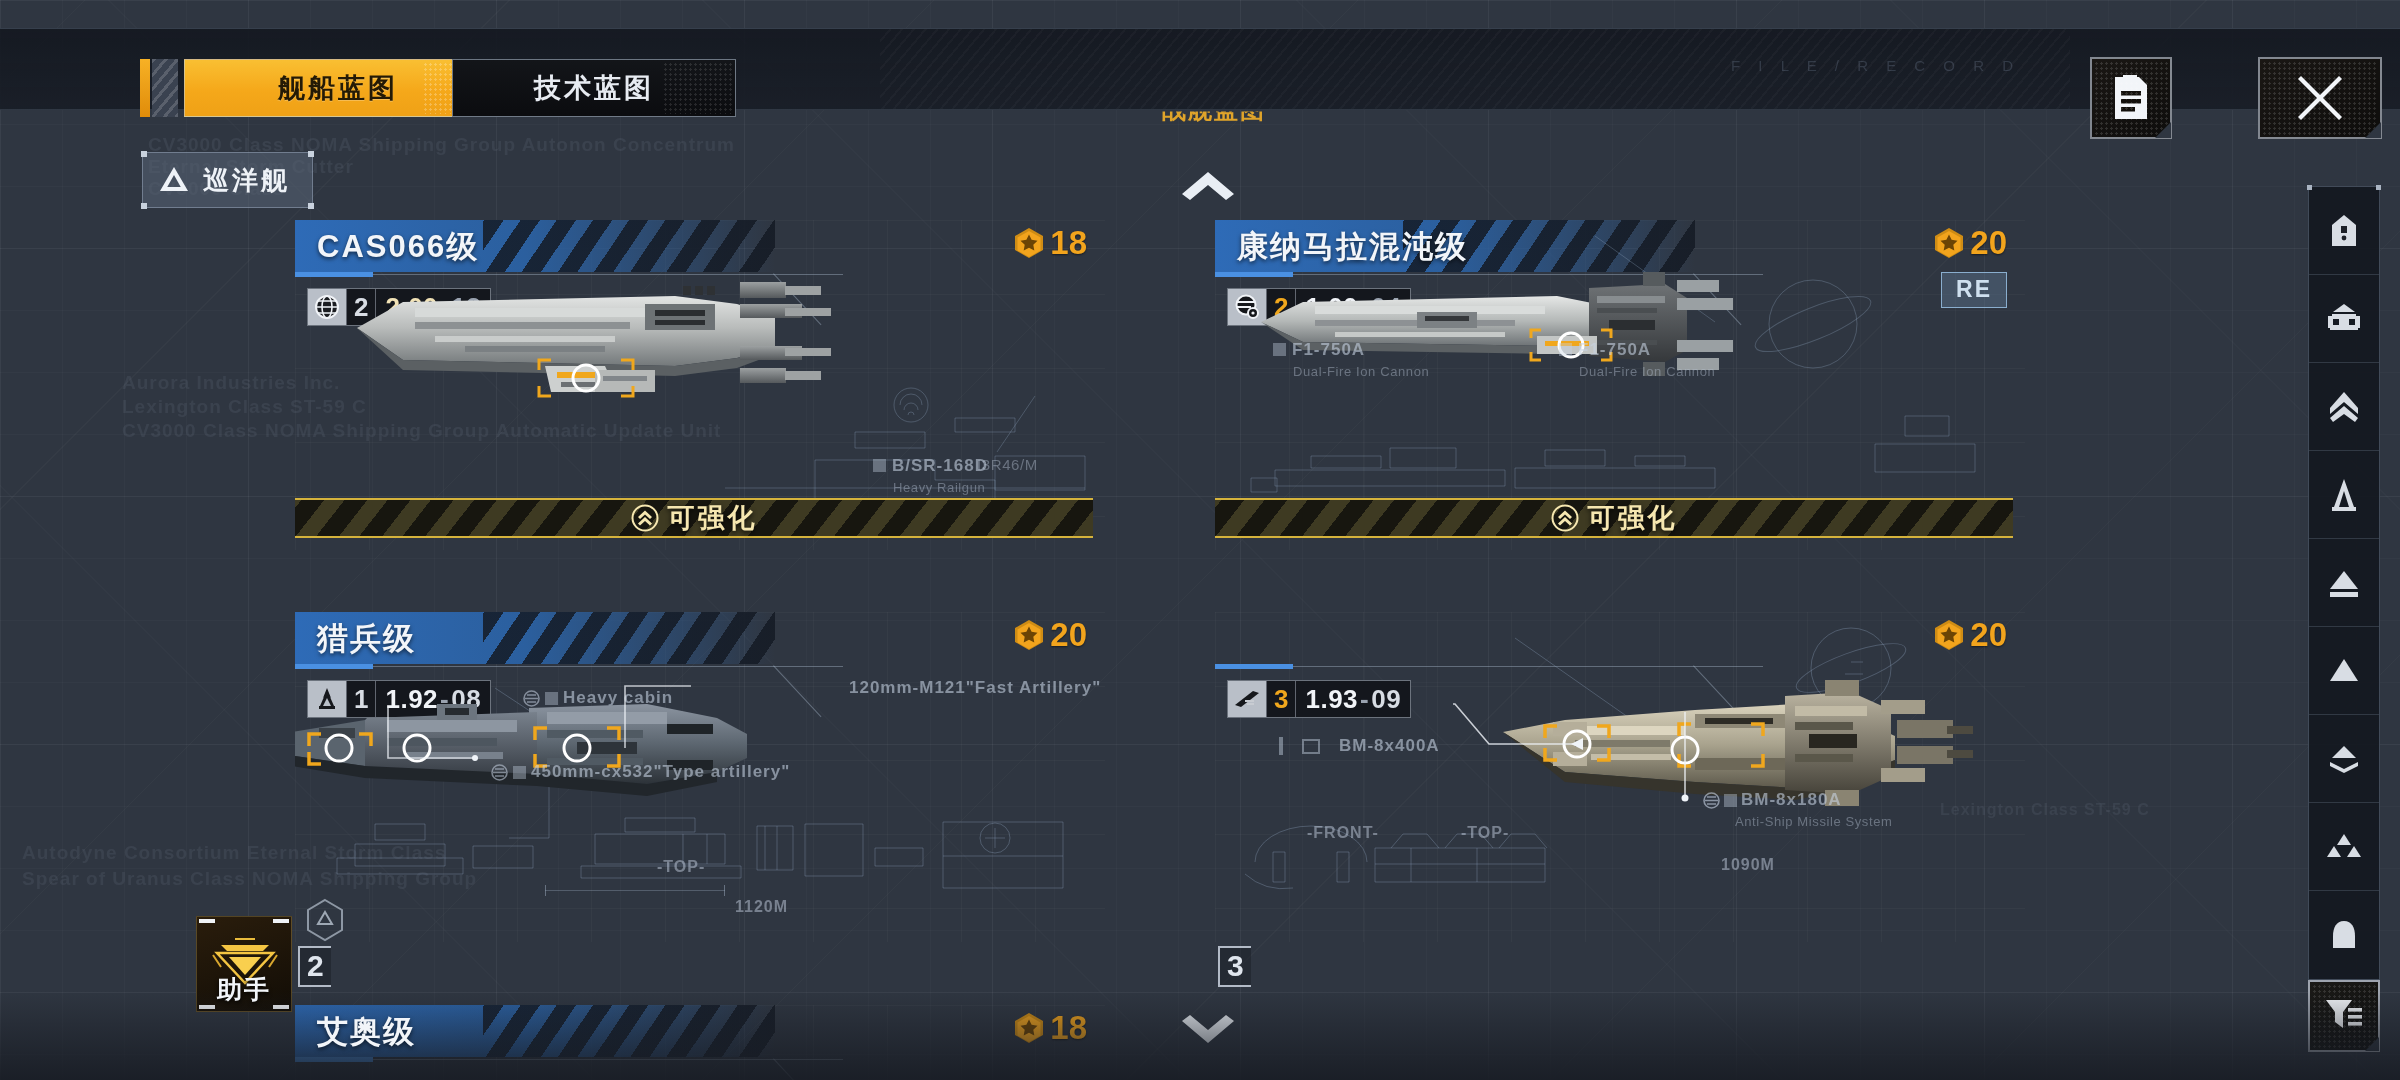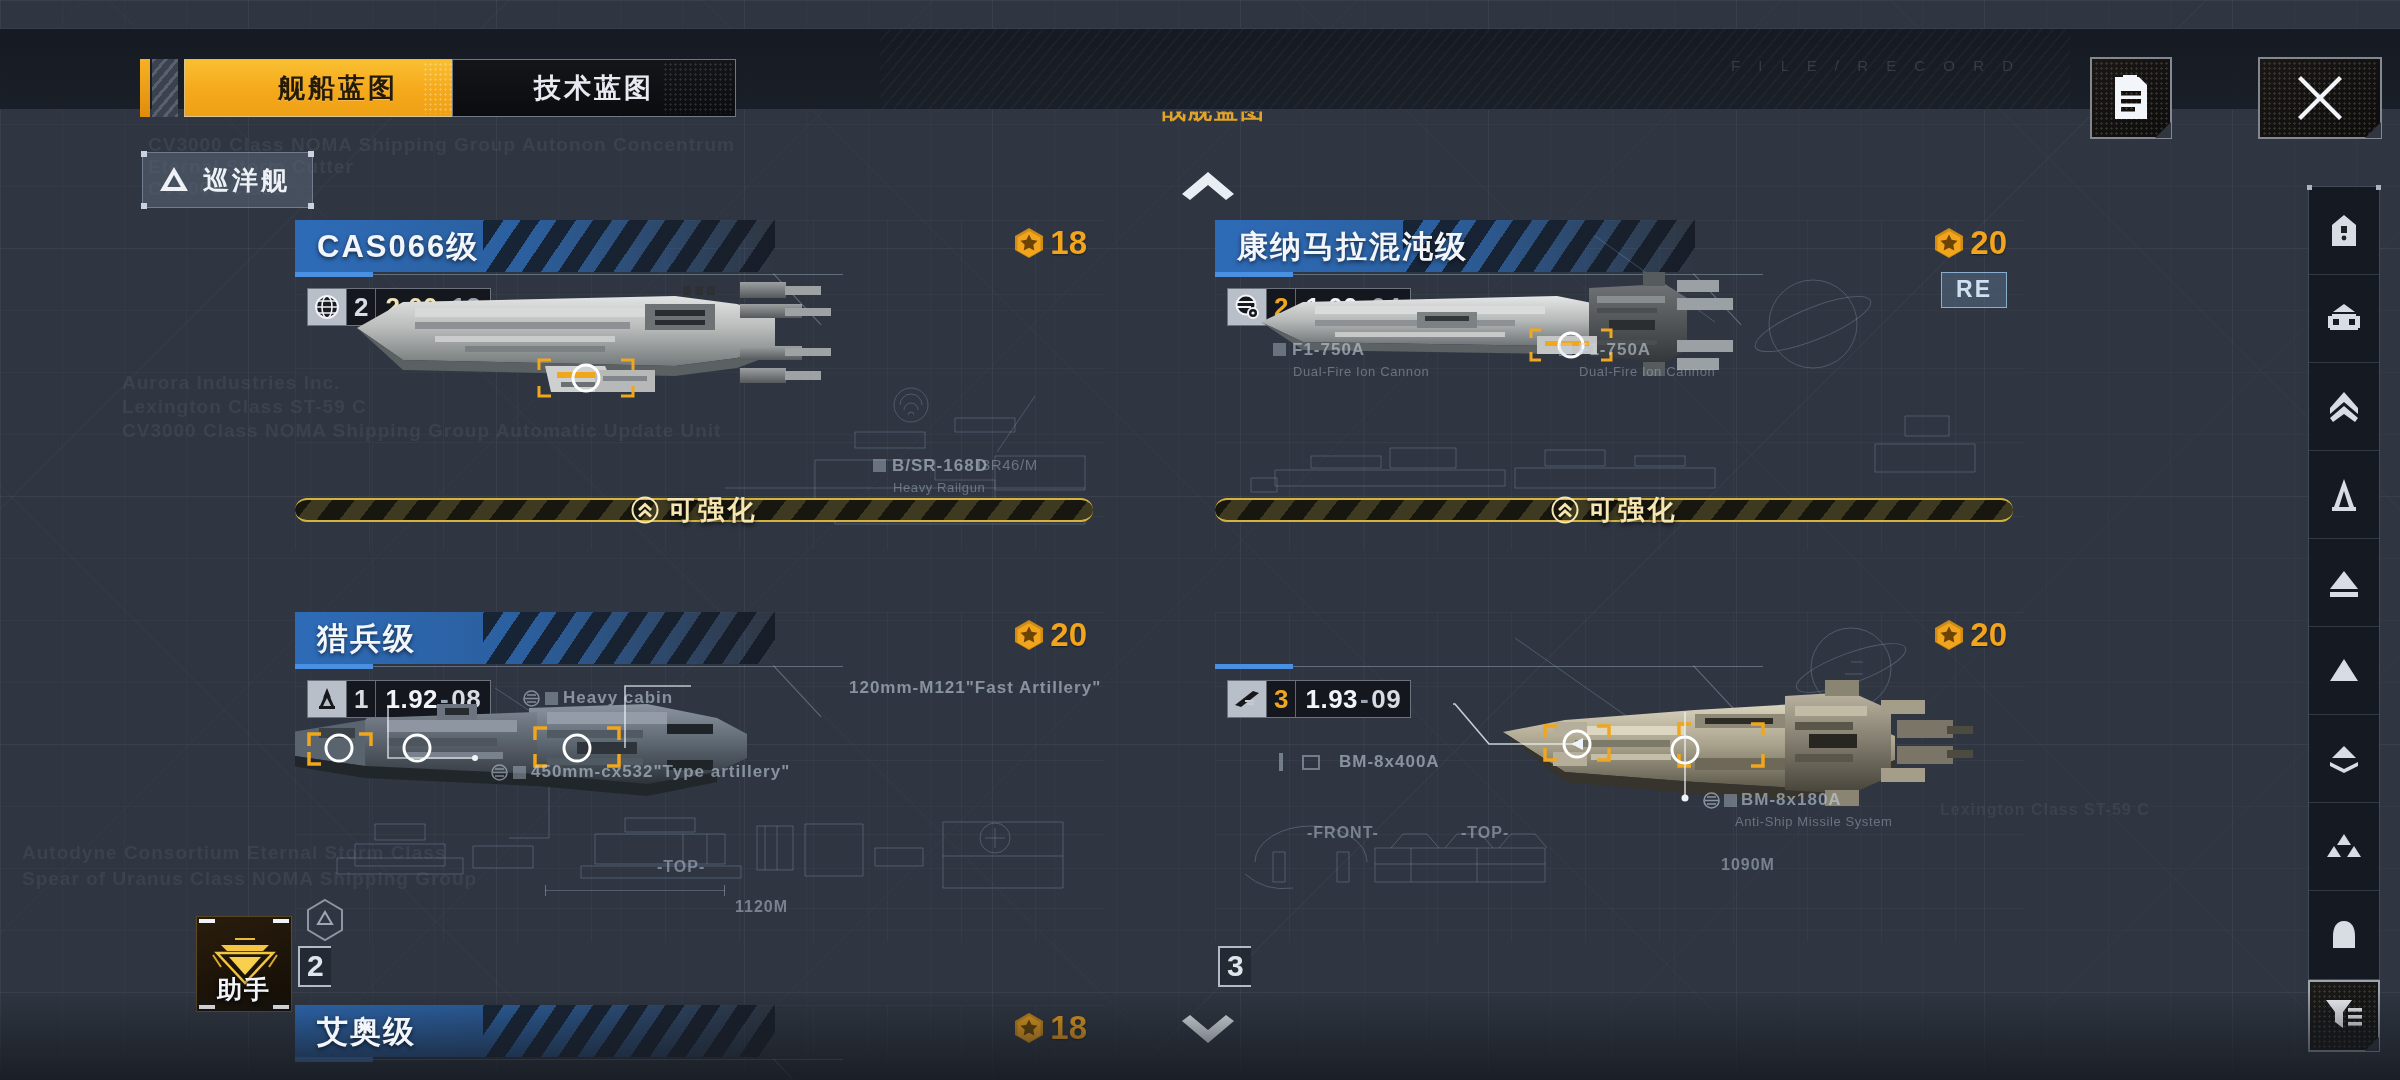--- a/index.html
+++ b/index.html
@@ -234,29 +234,28 @@
     font-family: "Liberation Sans", sans-serif; font-weight: 600;
   }
   .anno.small { font-size: 13px; color: rgba(185,198,215,0.42); font-weight: 500; letter-spacing:.6px; }
   .anno .sq { display:inline-block; width:13px; height:13px; background: rgba(200,212,228,0.38); margin-right:6px; vertical-align:-1px;}
 
   
   .hull { position: absolute; pointer-events: none; }
 
   
   .enhance {
-    position: absolute; height: 24px; left: 0; right: 12px;
+    position: absolute; height: 40px; left: 0; right: 12px;
     background-color: #2a2618;
     background-image: repeating-linear-gradient(-52deg,
        #3e3a22 0 16px, #17160f 16px 34px);
     border-top: 2px solid #d5b33c;
     border-bottom: 2px solid #d5b33c;
     display: flex; align-items: center; justify-content: center;
     cursor: pointer;
-    border-radius: 15px;
   }
   .enhance .lbl {
     display:flex; align-items:center; gap: 9px;
     font-size: 27px; font-weight: 700; letter-spacing: 3px; color: #f6e7b0;
     text-shadow: 0 2px 5px rgba(0,0,0,.85);
   }
 
   
   .rail {
     position: absolute; right: 20px; top: 186px; width: 72px;
@@ -876,21 +875,21 @@
         <circle cx="190" cy="102" r="13" fill="none" stroke="#ffffff" stroke-width="3"></circle>
       </svg>
 
       <svg class="hull" style="left:0; top:0;" width="810" height="330">
         <path d="M362 132 L274 132 L240 92 L238 92" stroke="rgba(240,244,249,0.8)" fill="none" stroke-width="1.6"></path>
         <path d="M470 100 L470 186" stroke="rgba(240,244,249,0.8)" fill="none" stroke-width="1.6"></path>
         <circle cx="470" cy="186" r="3.5" fill="#f0f4f9"></circle>
         <path d="M356 132 l12 -6 v12 z" fill="#f0f4f9"></path>
       </svg>
 
-      <div class="anno" style="left:64px; top:140px; display:flex; align-items:center; gap:19px;">
+      <div class="anno" style="left:64px; top:124px; display:flex; align-items:center; gap:19px;">
         <span style="display:inline-block; width:4px; height:18px; background:rgba(200,212,228,0.45)"></span>
         <span style="display:inline-block; width:18px; height:15px; border:2px solid rgba(200,212,228,0.45)"></span>
         <span>BM-8x400A</span>
       </div>
 
       <div class="anno" style="left:488px; top:178px; display:flex; align-items:center; gap:4px;">
         <svg width="17" height="17" viewBox="0 0 17 17">
           <circle cx="8.5" cy="8.5" r="7.5" fill="none" stroke="rgba(200,212,228,0.6)" stroke-width="1.6"></circle>
           <path d="M2 8.5 h13 M4 5 h9 M4 12 h9" stroke="rgba(200,212,228,0.6)" stroke-width="1.3"></path>
         </svg>

